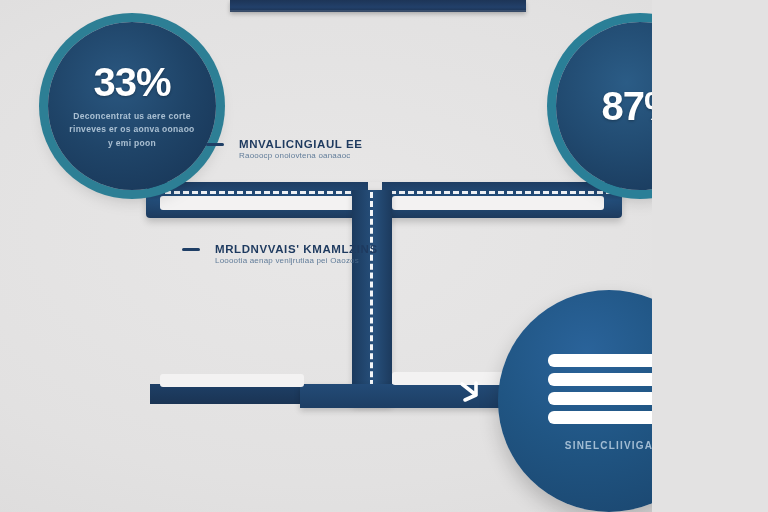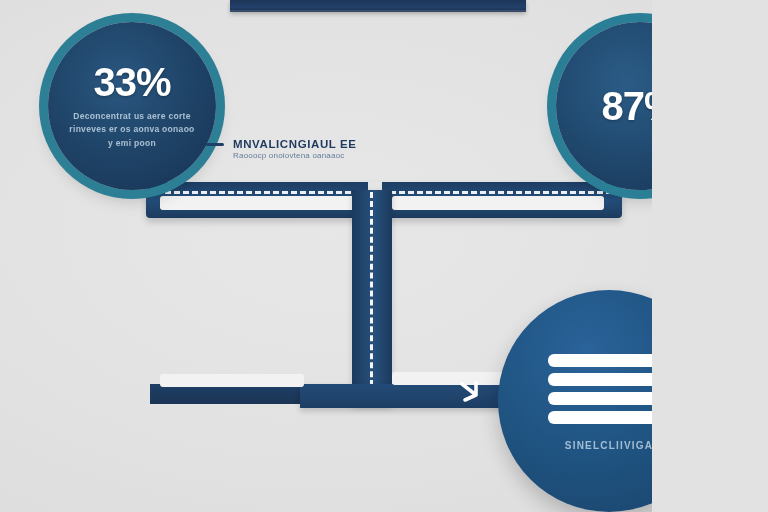--- a/index.html
+++ b/index.html
@@ -151,21 +151,21 @@
     filter:blur(.6px);
     opacity:.85;
   }
   .icon-caption.dark { color:#b9cfe2; }
 
   
   .mid-label {
     position:absolute;
     display:flex;
     align-items:flex-start;
-    gap:9px;
+    gap:15px;
   }
   .dash-mark {
     margin-top:5px;
     width:18px; height:3px;
     background:#1f3f66;
     border-radius:2px;
     flex:none;
   }
   .mid-title {
     font-size:11.5px;
@@ -227,20 +227,27 @@
   </div>
 
   <div class="mid-label lbl-1">
     <div class="dash-mark"></div>
     <div>
       <div class="mid-title">MNVALICNGIAUL EE</div>
       <div class="mid-desc">Raooocp onoiovtena oanaaoc</div>
     </div>
   </div>
 
+  <div class="mid-label lbl-2">
+    <div class="dash-mark"></div>
+    <div>
+      <div class="mid-title">MRLDNVVAIS' KMAMLZINS</div>
+      <div class="mid-desc">Looootia aenap venljrutiaa pei Oaozos</div>
+    </div>
+  </div>
 
 
   <div class="circle circ-br">
     <div class="icon-list">
       <svg viewBox="0 0 126 74" width="126" height="74" aria-hidden="true">
         <g fill="#ffffff">
           <rect x="2" y="2" width="122" height="13" rx="6"></rect>
           <rect x="2" y="21" width="122" height="13" rx="6"></rect>
           <rect x="2" y="40" width="122" height="13" rx="6"></rect>
           <rect x="2" y="59" width="122" height="13" rx="6"></rect>

